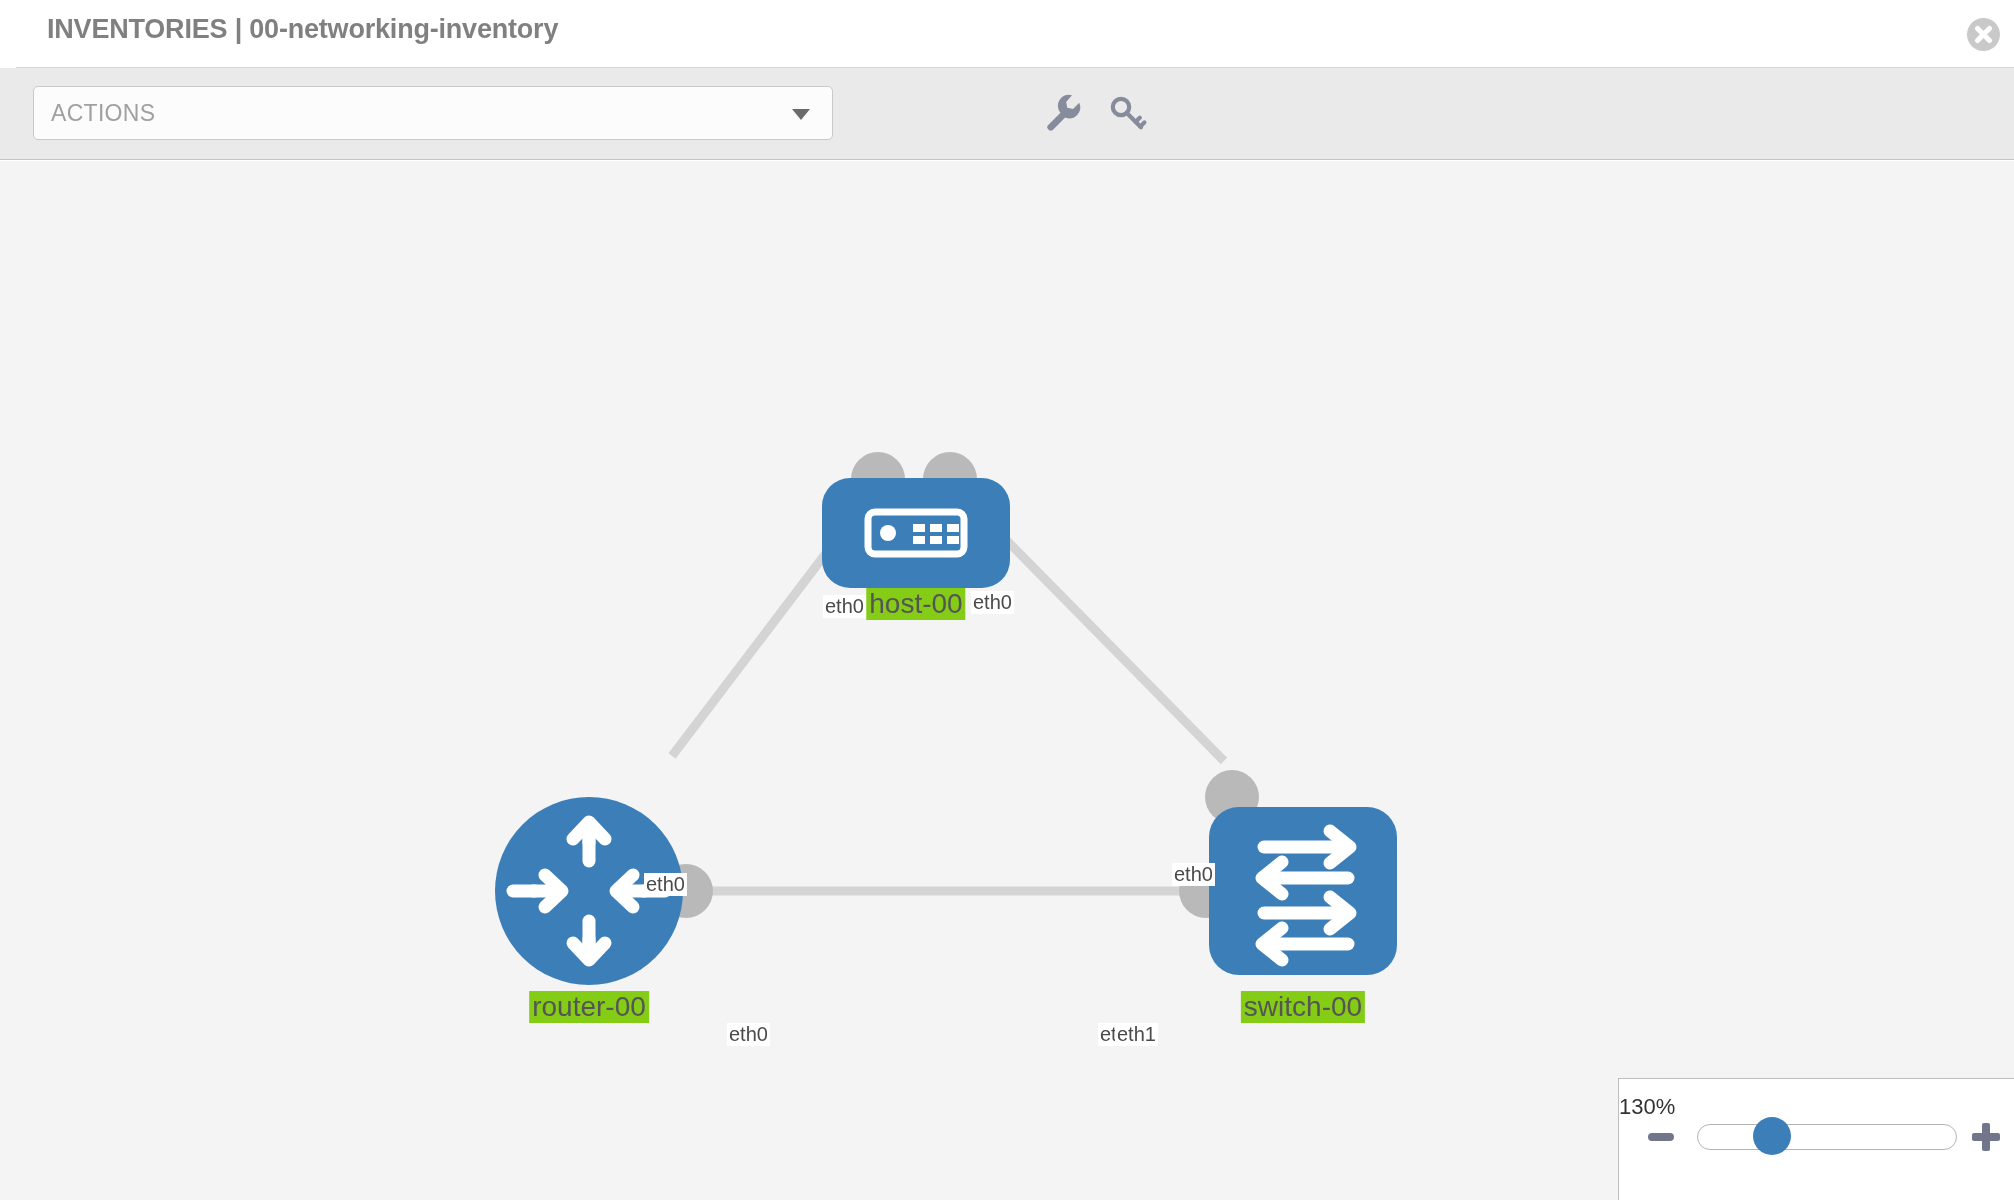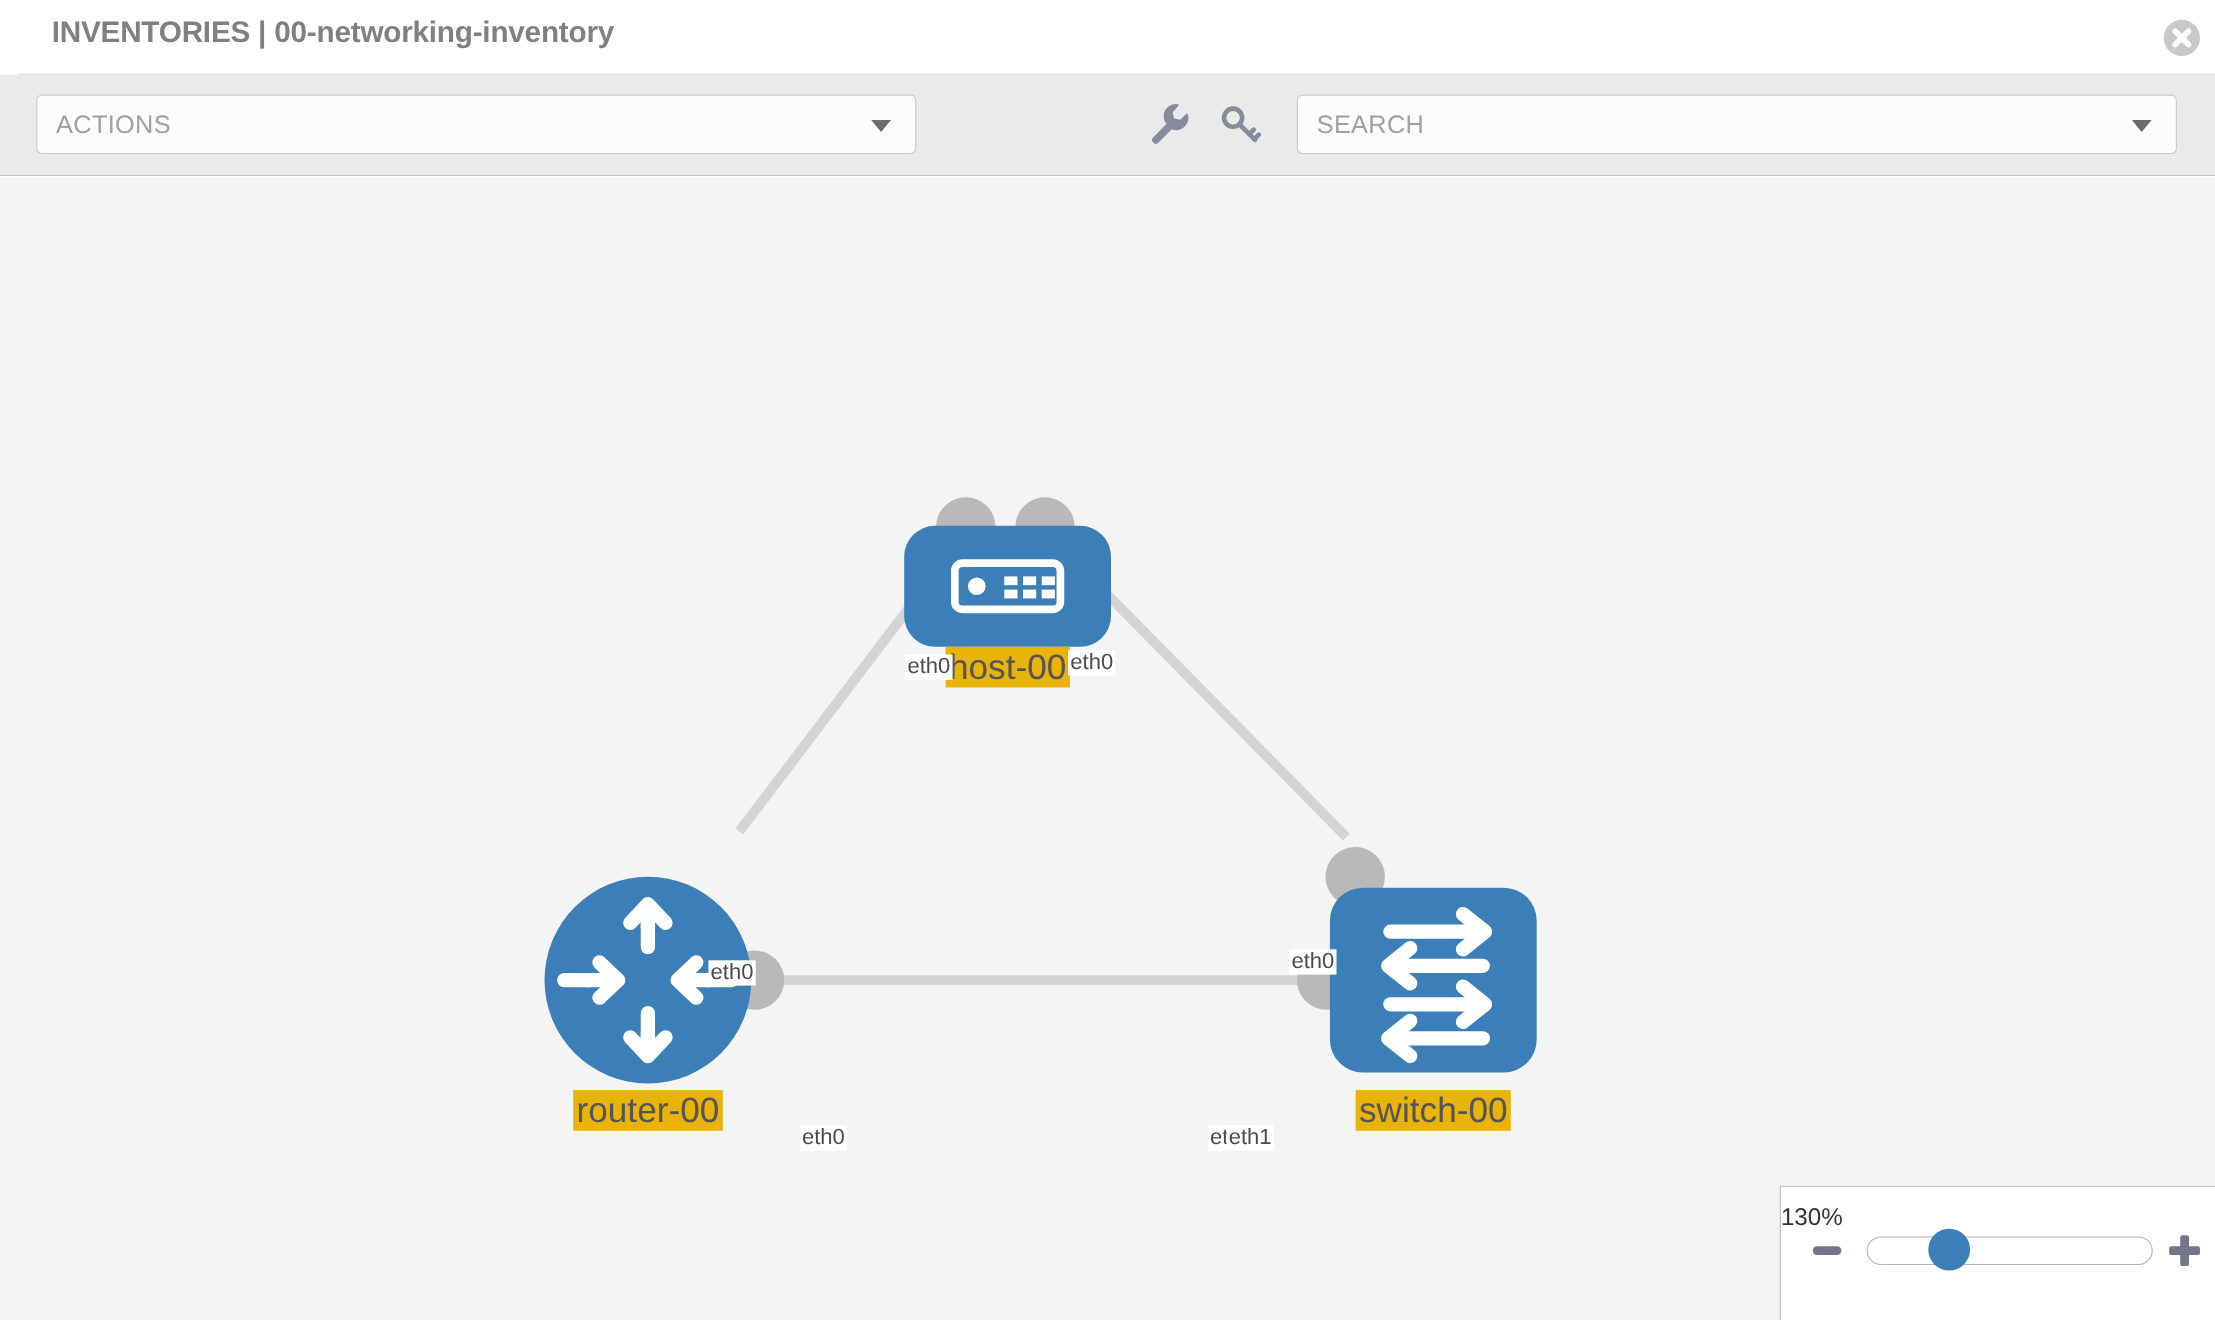--- a/index.html
+++ b/index.html
@@ -115,23 +115,23 @@
   }
   .topology-svg {
     position: absolute;
     left: 0; top: 0;
     width: 2014px; height: 1039px;
   }
 
   
   .node-label {
     position: absolute;
-    font-size: 32px;
+    font-size: 28px;
     color: #555555;
-    background: #eab308;
+    background: #84cc16;
     padding: 0 3px;
     white-space: nowrap;
     transform: translateX(-50%);
   }
   .edge-label {
     position: absolute;
     font-size: 20px;
     color: #4a4a4a;
     background: #ffffff;
     padding: 0 2px;
@@ -229,24 +229,20 @@
       <svg width="42" height="42" viewBox="0 0 42 42">
         <g fill="none" stroke="#868c9b" stroke-width="4.2" stroke-linecap="round">
           <circle cx="15" cy="15" r="8.2"></circle>
           <path d="M20.6 20.8 L35 35.2"></path>
           <path d="M29.6 29.8 L33.8 25.8"></path>
           <path d="M34.2 34.4 L38.4 30.4"></path>
         </g>
       </svg>
     </div>
 
-    <div class="search-box">
-      <span class="search-label">SEARCH</span>
-      <span class="caret"></span>
-    </div>
   </div>
 
   <div class="canvas">
 
     <svg class="topology-svg" viewBox="0 0 2014 1039">
 
       <g>
 
         <line x1="877" y1="325" x2="672" y2="595" stroke="#d4d4d4" stroke-width="9"></line>
 

